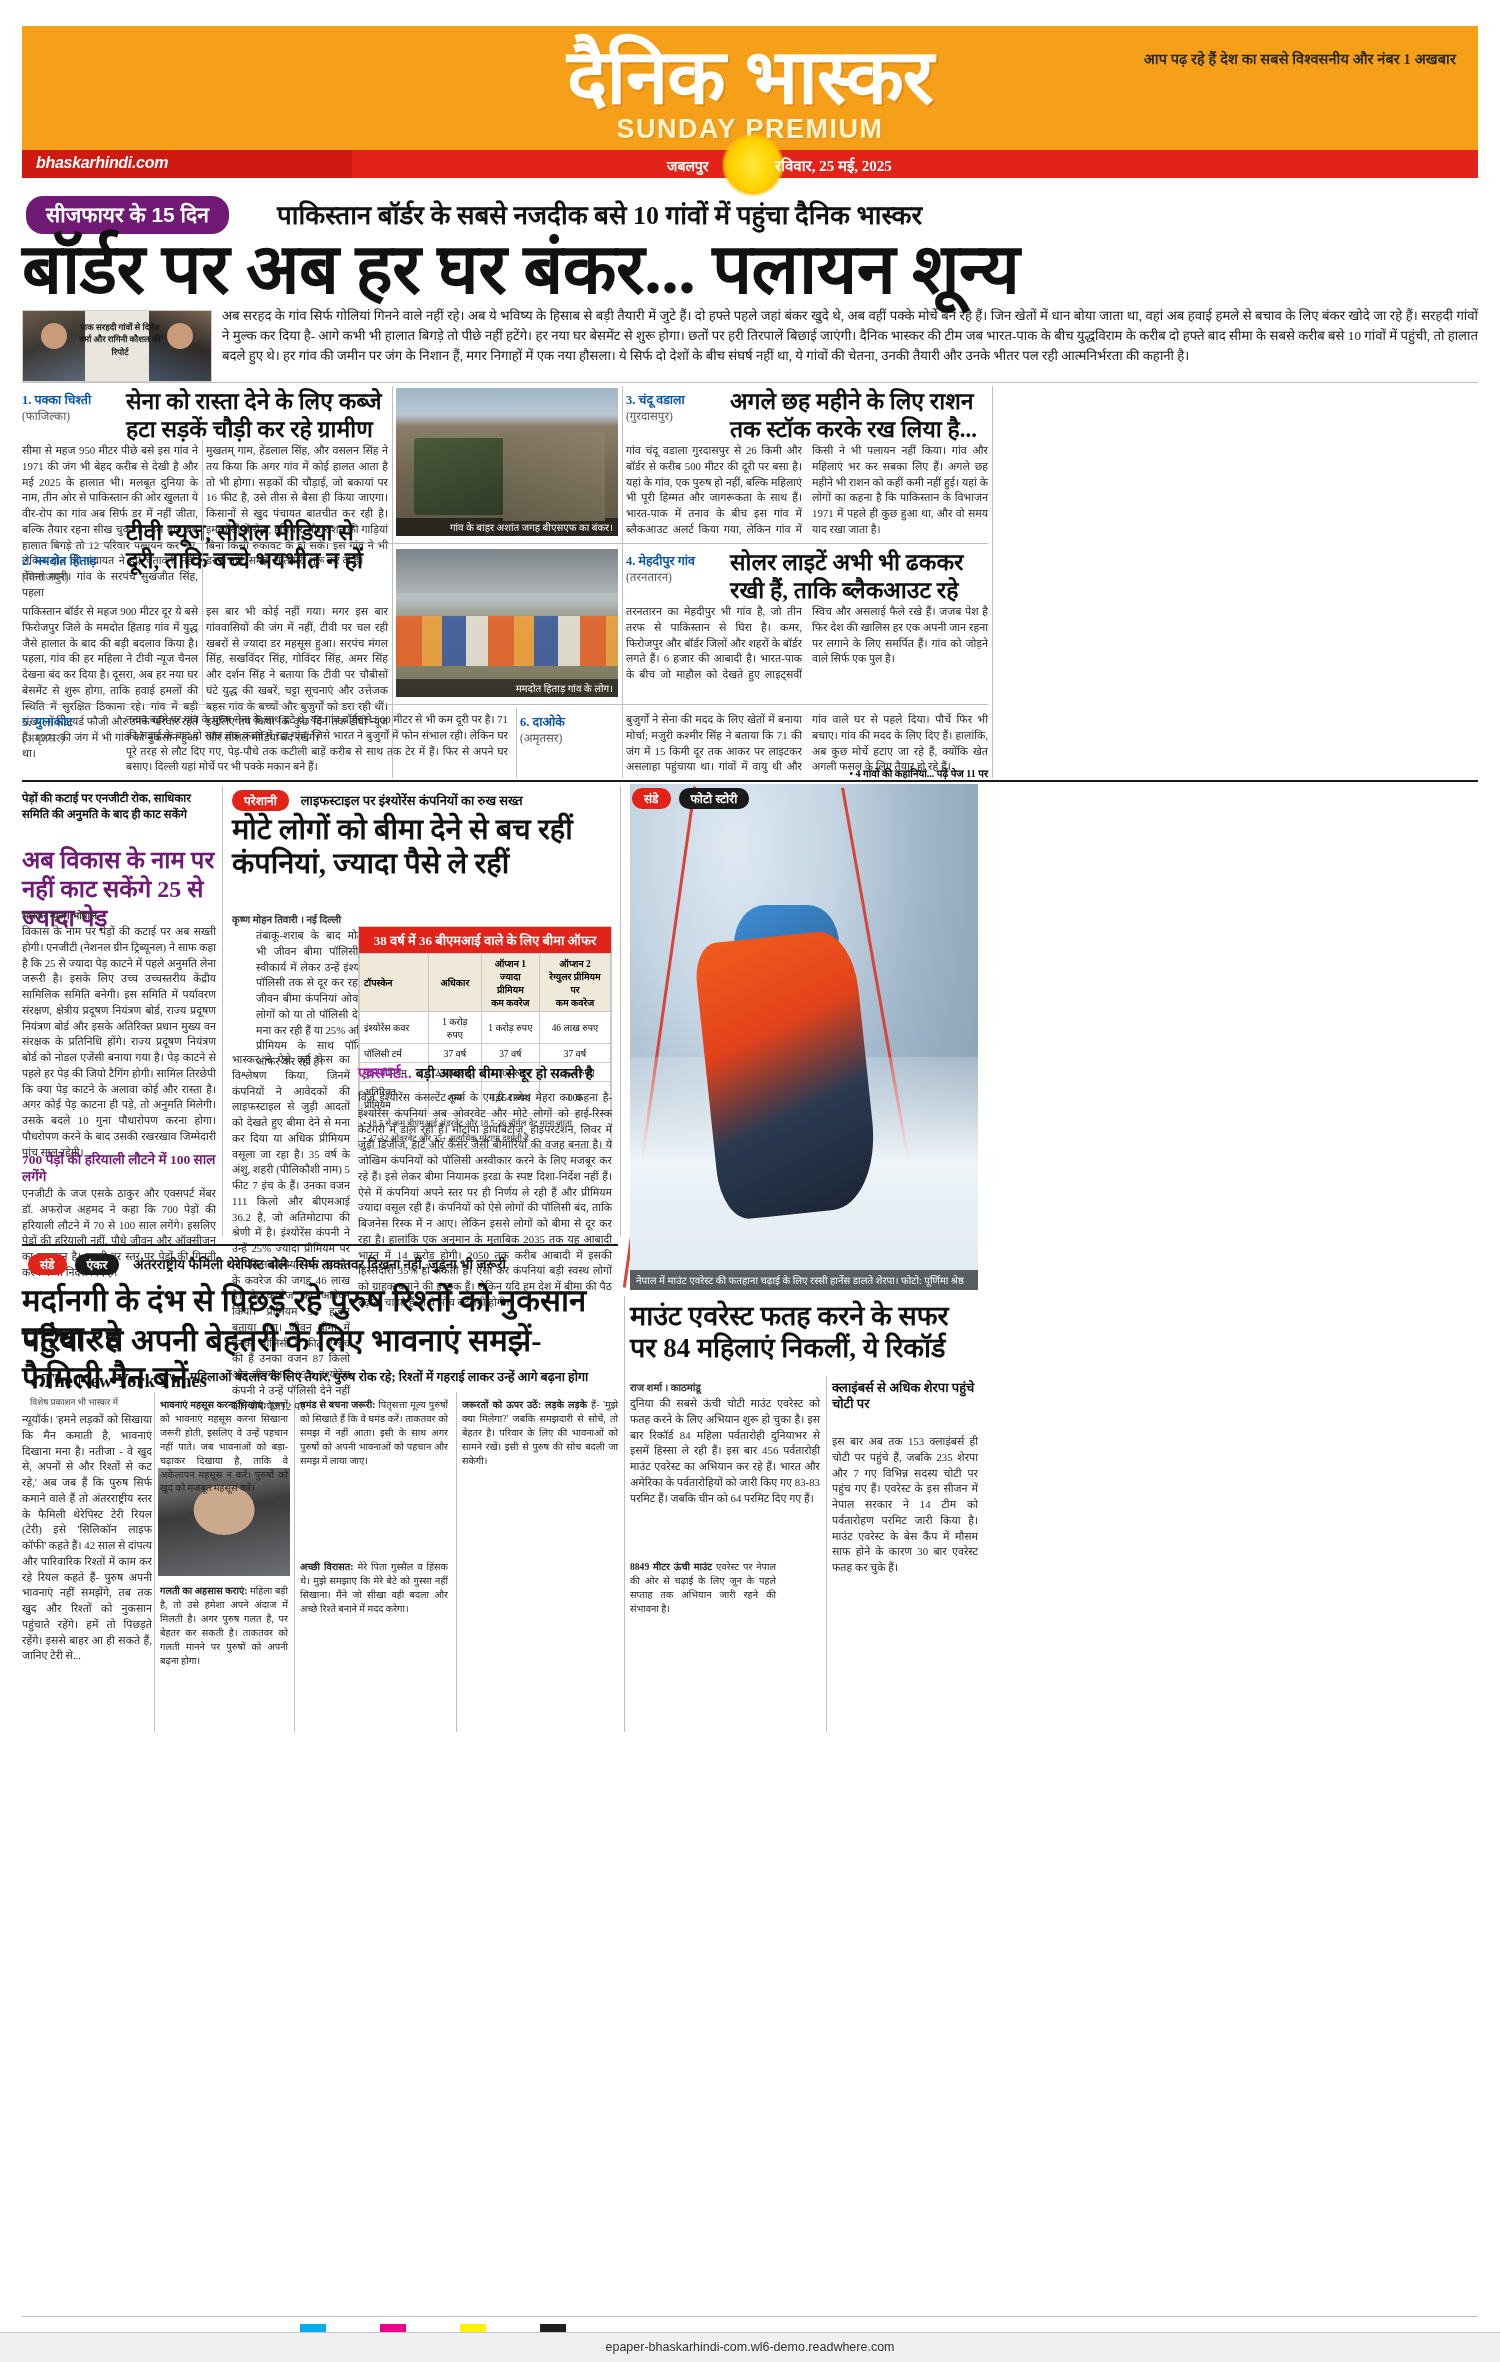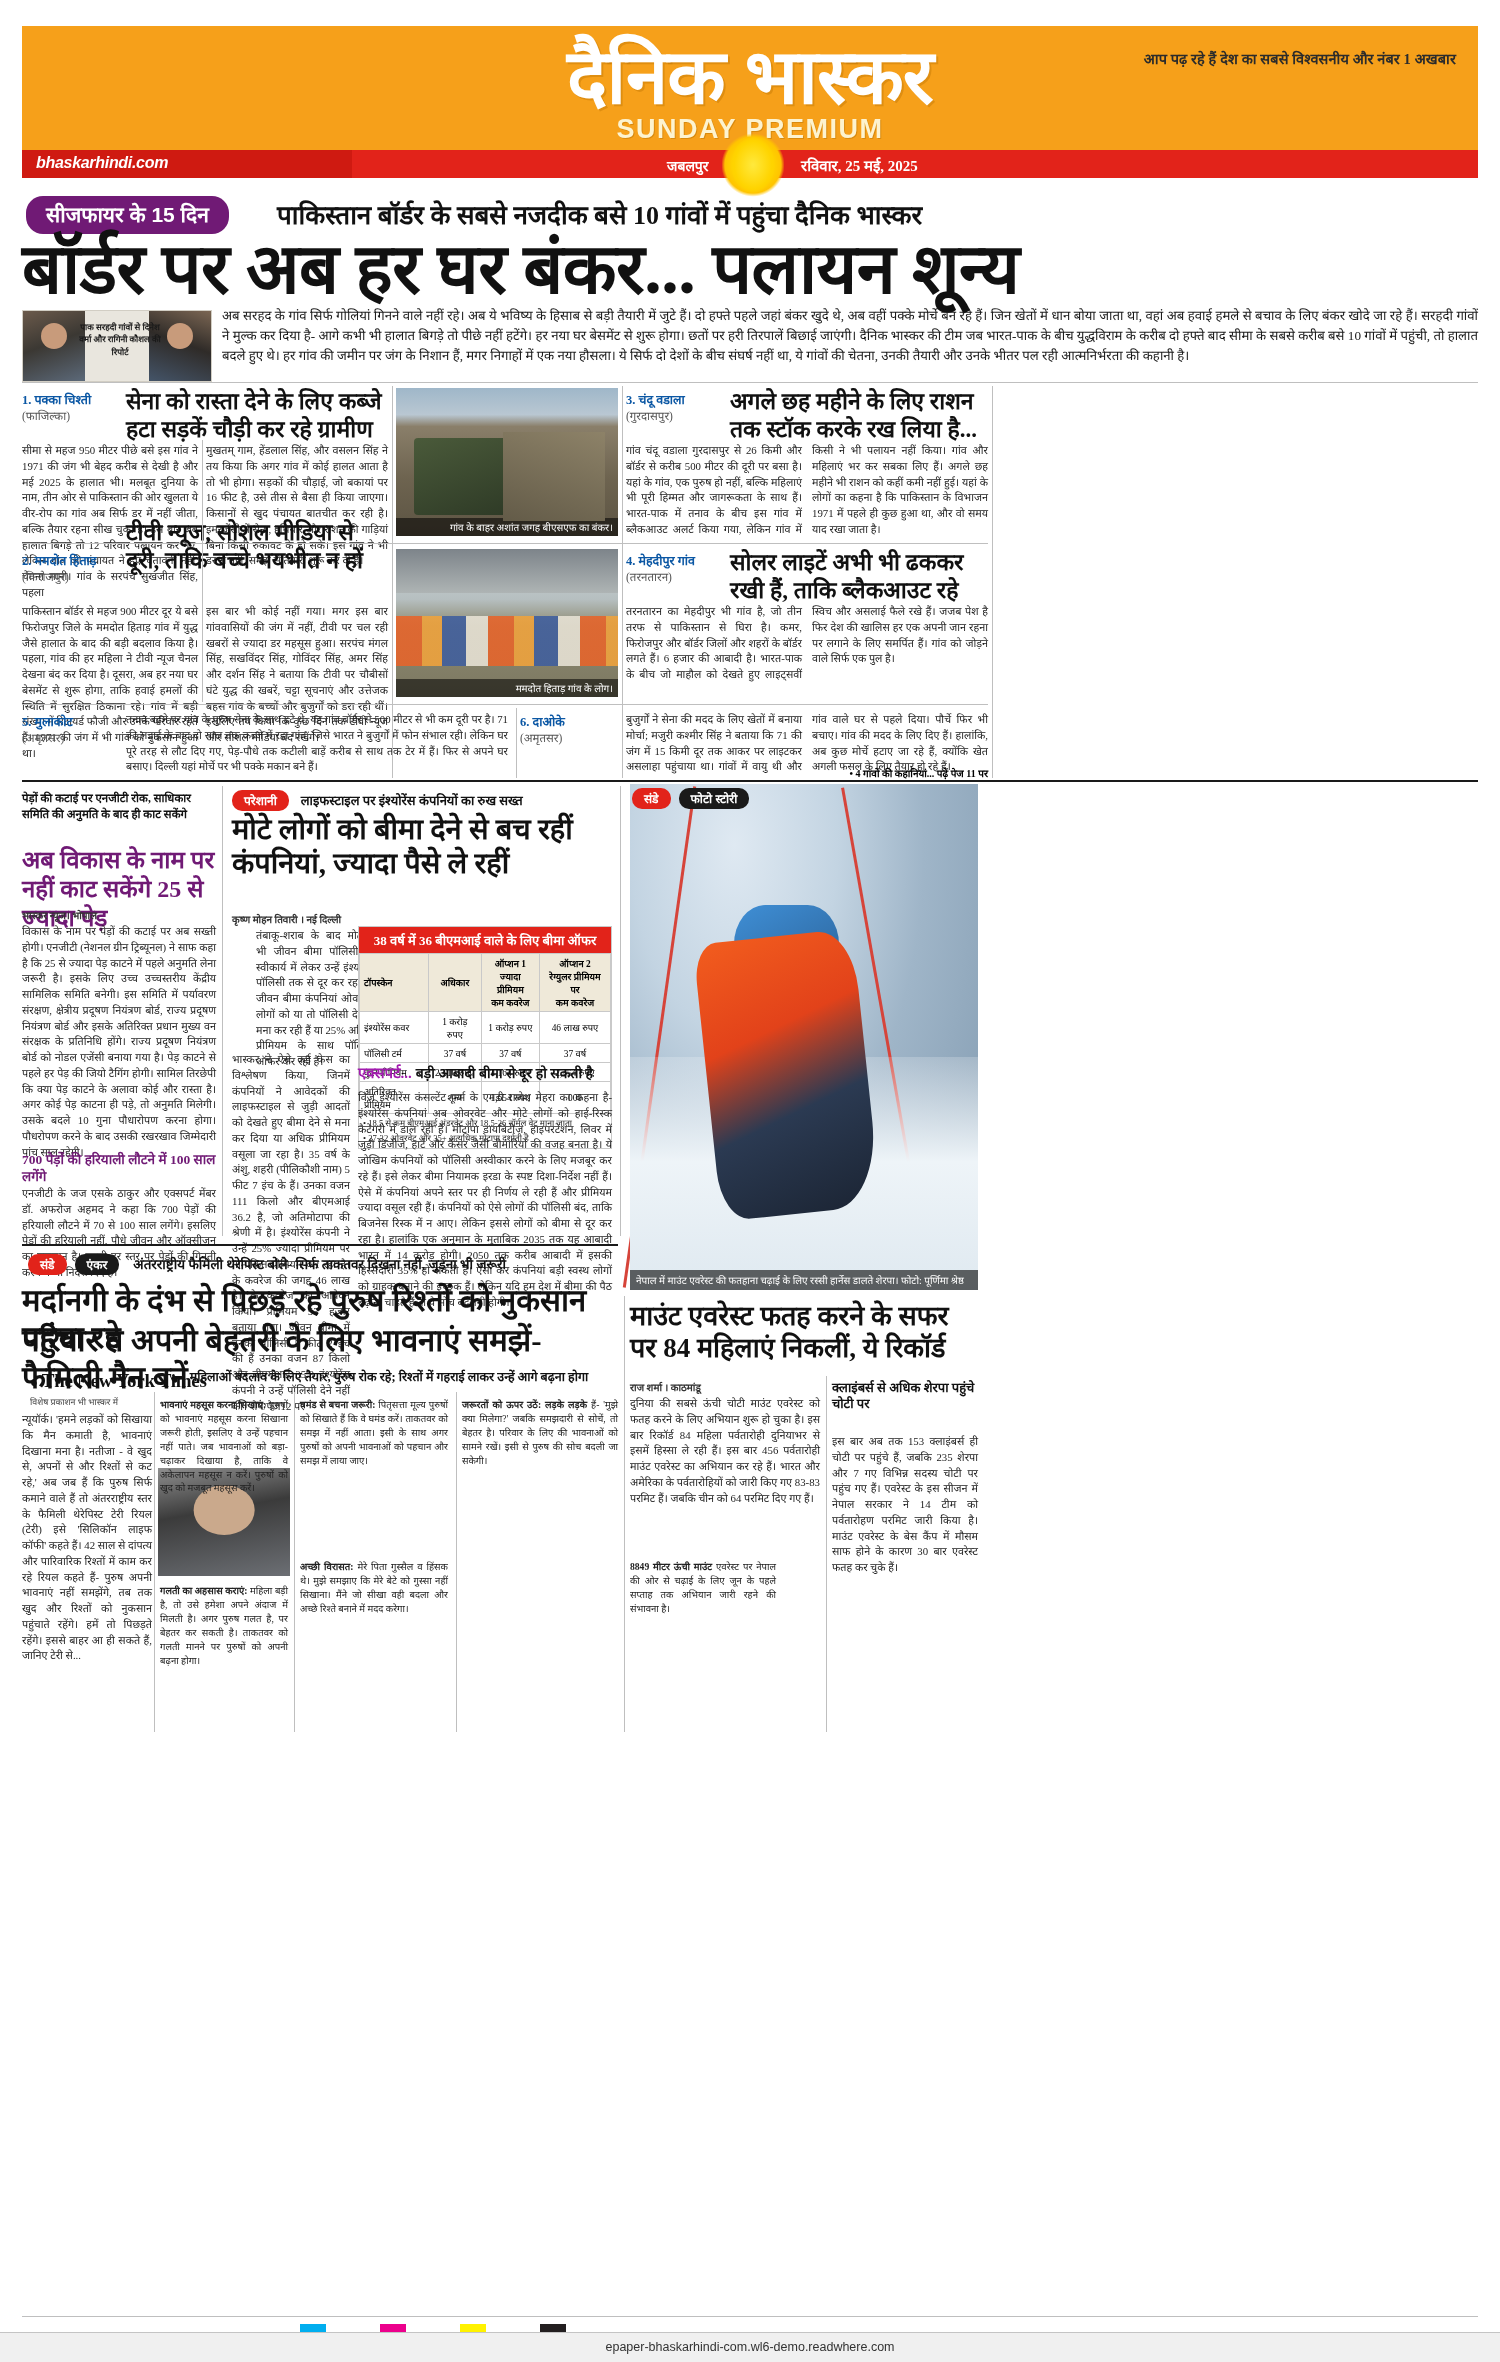--- a/index.html
+++ b/index.html
@@ -64,21 +64,21 @@
     position: absolute; left: 700px; top: -18px; width: 62px; height: 66px;
     background: radial-gradient(circle at 50% 50%, #ffe600 0%, #ffd200 45%, #ffc400 62%, rgba(255,196,0,0) 70%);
   }
   .sun:after{
     content:""; position:absolute; left:50%; top:50%; width:44px; height:56px;
     transform:translate(-50%,-50%);
     background: radial-gradient(ellipse at center, #ffe93d 0%, #ffd400 60%, rgba(255,212,0,.0) 72%);
     border-radius:50%;
   }
   .pubdate {
-    position: absolute; left: 779px; top: 5px;
+    position: absolute; left: 753px; top: 5px;
     font-size: 15px; font-weight: 700; color: #fff;
   }
   
   .kicker-row { position: absolute; left: 22px; top: 196px; width: 1456px; height: 34px; }
   .kicker-badge {
     position: absolute; left: 4px; top: 0;
     background: #701a75; color: #fff; border-radius: 17px;
     padding: 4px 20px 6px 20px;
     font-size: 21px; font-weight: 700;
     font-family: "Liberation Sans", sans-serif;

